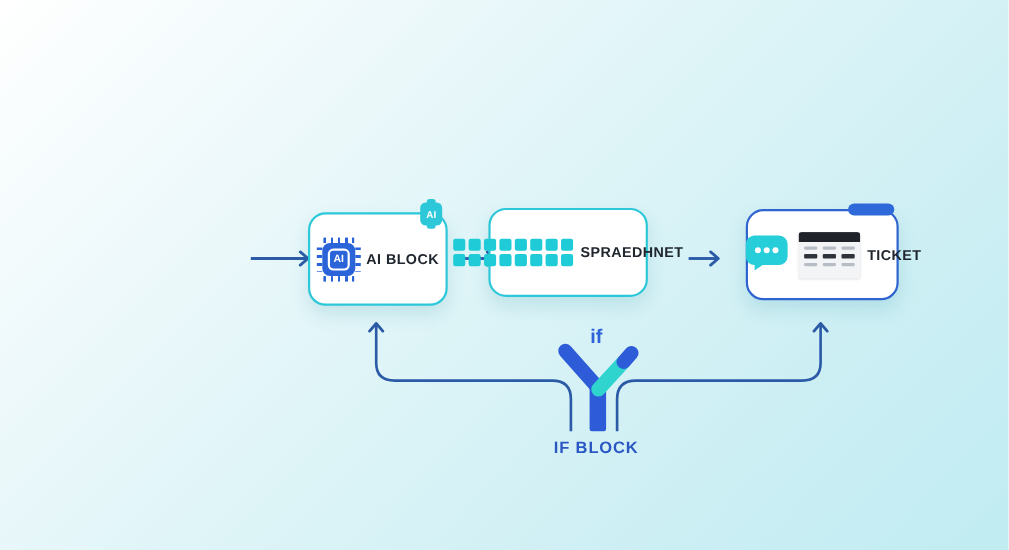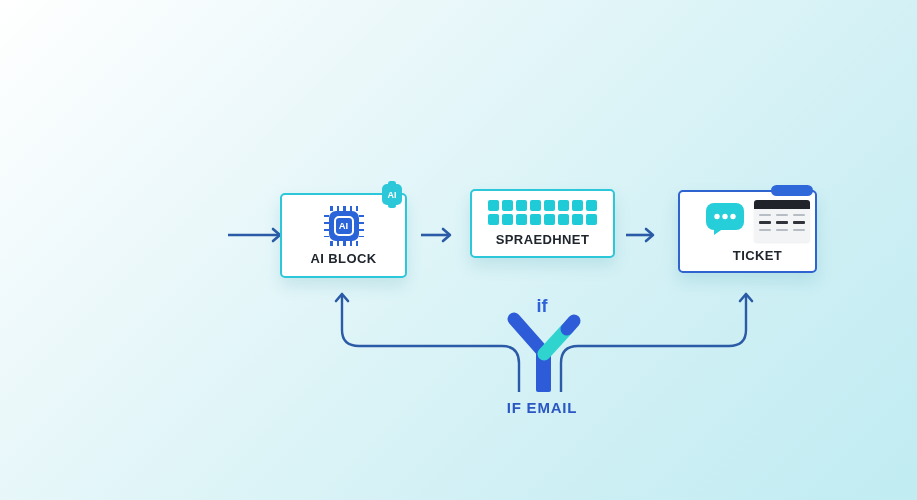--- a/index.html
+++ b/index.html
@@ -7,33 +7,33 @@
   body { font-family:"Liberation Sans", sans-serif; }
 
   .canvas {
     position:relative; width:917px; height:500px;
     background:linear-gradient(135deg, #ffffff 0%, #eef9fb 25%, #ddf4f7 50%, #cdeff4 75%, #c0ecf2 100%);
     overflow:hidden;
   }
 
   
   .node {
-    position:absolute; background:#ffffff; border-radius:5px;
-    display:flex; flex-direction:column; align-items:center; justify-content:center;
+    position:absolute; background:#ffffff; border-radius:16px;
+    display:flex; flex-direction:row; align-items:center; justify-content:center;
     box-shadow:0 8px 16px rgba(36,140,160,0.16);
   }
   .node-label {
     font-size:13px; font-weight:700; color:#20262e; letter-spacing:0.4px;
   }
   .cyan-border { border:2px solid #2cc7d8; }
   .blue-border { border:2px solid #2e63d0;padding-left:20px; }
 
   .node-email      { left:93px;  top:192px; width:122px; height:86px; gap:7px; }
   .node-ai-block   { left:280px; top:193px; width:127px; height:85px; gap:5px; }
-  .node-spraedhnet { left:470px; top:189px; width:145px; height:69px; gap:7px; }
+  .node-spraedhnet { left:444px; top:189px; width:145px; height:81px; gap:7px; }
   .node-ticket     { left:678px; top:190px; width:139px; height:83px; gap:6px; }
 
   
   .pill {
     position:absolute; height:11px; border-radius:6px; background:#2e68d9;
   }
   .pill-email  { top:-6px; right:11px; width:40px; }
   .pill-ticket { top:-7px; right:2px;  width:42px; }
 
   
@@ -192,15 +192,15 @@
             <span></span>
             <span></span>
             <span></span>
           </div>
       </div>
     </div>
     <div class="node-label">TICKET</div>
   </div>
 
   <div class="if-tag">if</div>
-  <div class="ifthen-label">IF EMAIL</div>
+  <div class="ifthen-label">IF BLOCK</div>
 
 </div>
 
 </body></html>

